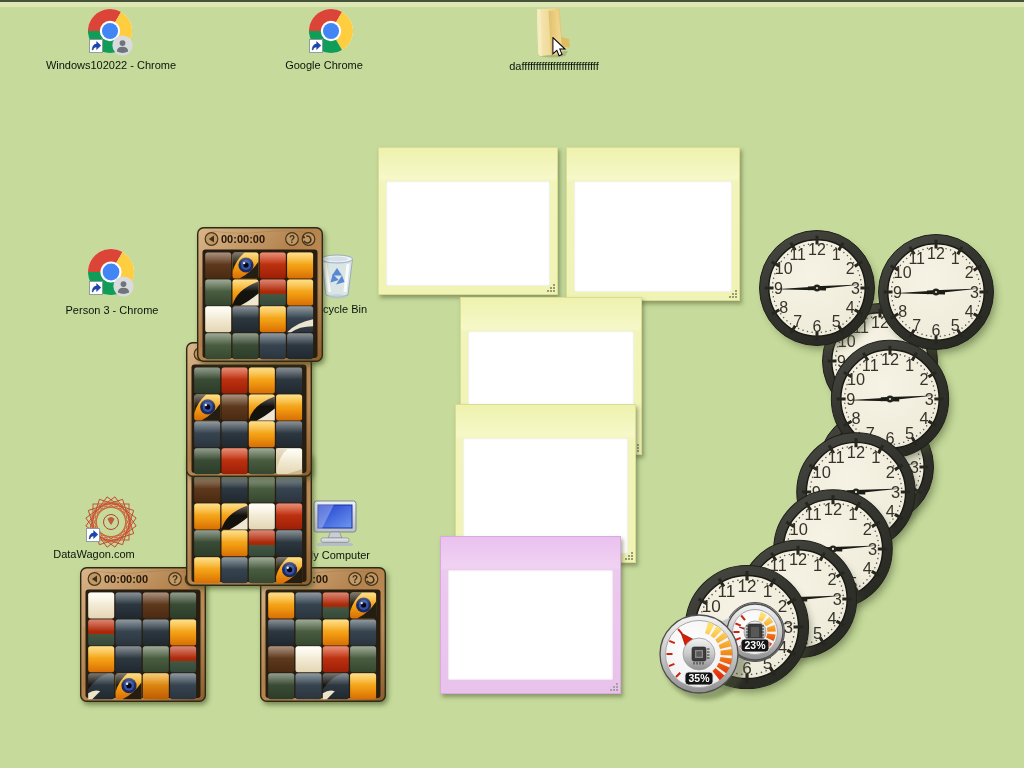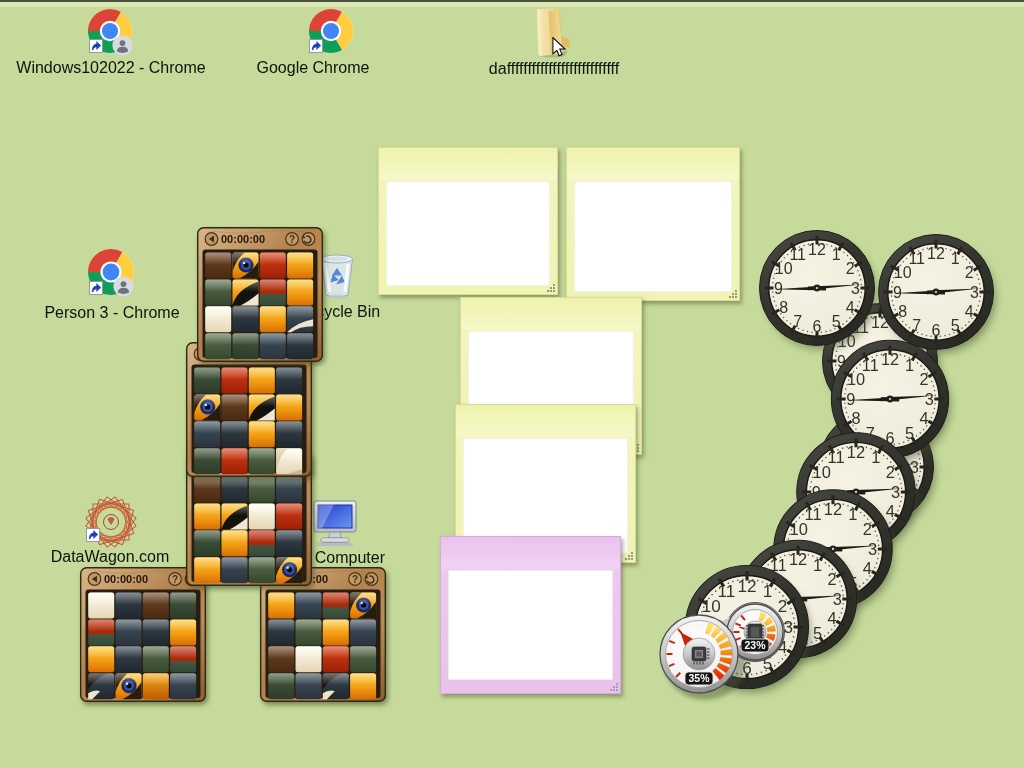--- a/index.html
+++ b/index.html
@@ -1,18 +1,18 @@
 <!DOCTYPE html>
 <html><head><meta charset="utf-8">
 <style>
 *{margin:0;padding:0;box-sizing:border-box}
 html,body{width:1024px;height:768px;overflow:hidden}
 body{position:relative;background:#c5da9b;font-family:"Liberation Sans",sans-serif;-webkit-font-smoothing:antialiased}
 .abs{position:absolute}
-.lbl{position:absolute;font-size:16px;color:#0c140c;white-space:nowrap;transform:translateX(-50%)}
+.lbl{position:absolute;font-size:11px;color:#0c140c;white-space:nowrap;transform:translateX(-50%)}
 .note{position:absolute;background:linear-gradient(#eef2ad,#f6f8c8 30px,#f2f5bb 34px,#eff3b4);box-shadow:1.5px 2.5px 4px rgba(80,90,50,.5);border:1px solid #d9dc92}
 .note .ninner{position:absolute;left:7px;right:7px;top:33px;bottom:8px;background:#fff;box-shadow:inset 0 0 2px rgba(190,190,140,.75)}
 .note.pink{background:linear-gradient(#eac1ee,#f0d2f3 30px,#ecc9ef 34px,#e9c2ec);border:1px solid #daa9df}
 .note.pink .ninner{bottom:13px}
 .note.pink .ninner{box-shadow:inset 0 0 2px rgba(190,150,195,.7)}
 .grip{position:absolute;right:2px;bottom:2px;width:8px;height:8px;background:
  radial-gradient(circle at 7px 1px,#9a9a70 1px,transparent 1.2px),
  radial-gradient(circle at 7px 4px,#9a9a70 1px,transparent 1.2px),
  radial-gradient(circle at 4px 4px,#9a9a70 1px,transparent 1.2px),
  radial-gradient(circle at 7px 7px,#9a9a70 1px,transparent 1.2px),
@@ -149,21 +149,21 @@
  <path d="M0 0 L11.5 19.9 A23 23 0 0 1 -23 0 Z" fill="#0f9d58"></path>
  <circle r="10.6" fill="#fff"></circle>
  <circle r="8.4" fill="#4285f4"></circle>
 </svg>
 
 <svg class="abs" style="left:309px;top:39px" width="14" height="14" viewBox="0 0 14 14">
  <rect x="0.5" y="0.5" width="13" height="13" fill="#fff" stroke="#88949e" stroke-width="0.9"></rect>
  <path d="M3.2 11 C3.2 6.8 5.2 5.2 7.6 5.1 L7.6 2.6 L11.9 6.6 L7.6 10.6 L7.6 7.9 C5.9 7.9 4.6 8.7 4 11 Z" fill="#1c46b8" stroke="#0f2f7e" stroke-width="0.4"></path>
 </svg>
 
-<div class="lbl" style="left:313px;top:59px">Google Chrome</div>
+<div class="lbl" style="left:324px;top:59px">Google Chrome</div>
 
 <svg class="abs" style="left:531px;top:7px" width="46" height="52" viewBox="0 0 46 52">
  <path d="M8 49 q14 3 26 0 l3 -5 l-30 1 Z" fill="#9cab74" opacity="0.7"></path>
  <path d="M6 2.5 L26 1 Q28.5 1 29 4 L31.5 44 Q31.5 46.5 29 47 L10 49 Q7.5 49 7.2 46 Z" fill="url(#foldA)"></path>
  <path d="M27 3 L31.5 44 Q31.5 46.5 29 47 L20 48 L17.5 4 Z" fill="url(#foldB)"></path>
  <path d="M6 2.5 L9.5 2.2 L11 48.8 L10 49 Q7.5 49 7.2 46 Z" fill="#f7ecc0"></path>
  <path d="M30.2 30 L38 32 L38.8 40.5 L30.8 39.5 Z" fill="#e2bd60"></path>
  <defs>
   <linearGradient id="foldA" x1="0" y1="0" x2="1" y2="0">
    <stop offset="0" stop-color="#f6e8b6"></stop>
@@ -231,21 +231,21 @@
     </g>
  <circle r="7.5" fill="none" stroke="#b8402c" stroke-width="1"></circle>
  <path d="M-3.5 -3 q3.5 -4 7 0 q-2.5 5 -3.5 6 q-1 -1 -3.5 -6 Z" fill="#bf4530" opacity="0.85"></path>
 </svg>
 
 <svg class="abs" style="left:86px;top:528px" width="14" height="14" viewBox="0 0 14 14">
  <rect x="0.5" y="0.5" width="13" height="13" fill="#fff" stroke="#88949e" stroke-width="0.9"></rect>
  <path d="M3.2 11 C3.2 6.8 5.2 5.2 7.6 5.1 L7.6 2.6 L11.9 6.6 L7.6 10.6 L7.6 7.9 C5.9 7.9 4.6 8.7 4 11 Z" fill="#1c46b8" stroke="#0f2f7e" stroke-width="0.4"></path>
 </svg>
 
-<div class="lbl" style="left:110px;top:548px">DataWagon.com</div>
+<div class="lbl" style="left:94px;top:548px">DataWagon.com</div>
 
 <svg class="abs" style="left:312px;top:500px" width="46" height="46" viewBox="0 0 46 46">
  <rect x="2" y="1" width="42" height="31" rx="2.5" fill="url(#pcsilver)" stroke="#7e858d" stroke-width="1"></rect>
  <rect x="5.5" y="4.5" width="35" height="24" fill="#16309e"></rect>
  <path d="M6.5 5.5 L39.5 5.5 L39.5 27.5 L6.5 27.5 Z" fill="url(#pcblue)"></path>
  <path d="M5.5 4.5 L22 4.5 L10 28.5 L5.5 28.5 Z" fill="#ffffff" opacity="0.28"></path>
  <path d="M18.5 32 L27.5 32 L30 38 L16 38 Z" fill="#c9ced4" stroke="#8a9098" stroke-width="0.8"></path>
  <rect x="9" y="38" width="28" height="4.5" rx="1.8" fill="url(#pcsilver)" stroke="#8a9098" stroke-width="0.8"></rect>
  <rect x="5" y="43" width="36" height="3" rx="1.5" fill="#b6bdc4"></rect>
  <defs>

